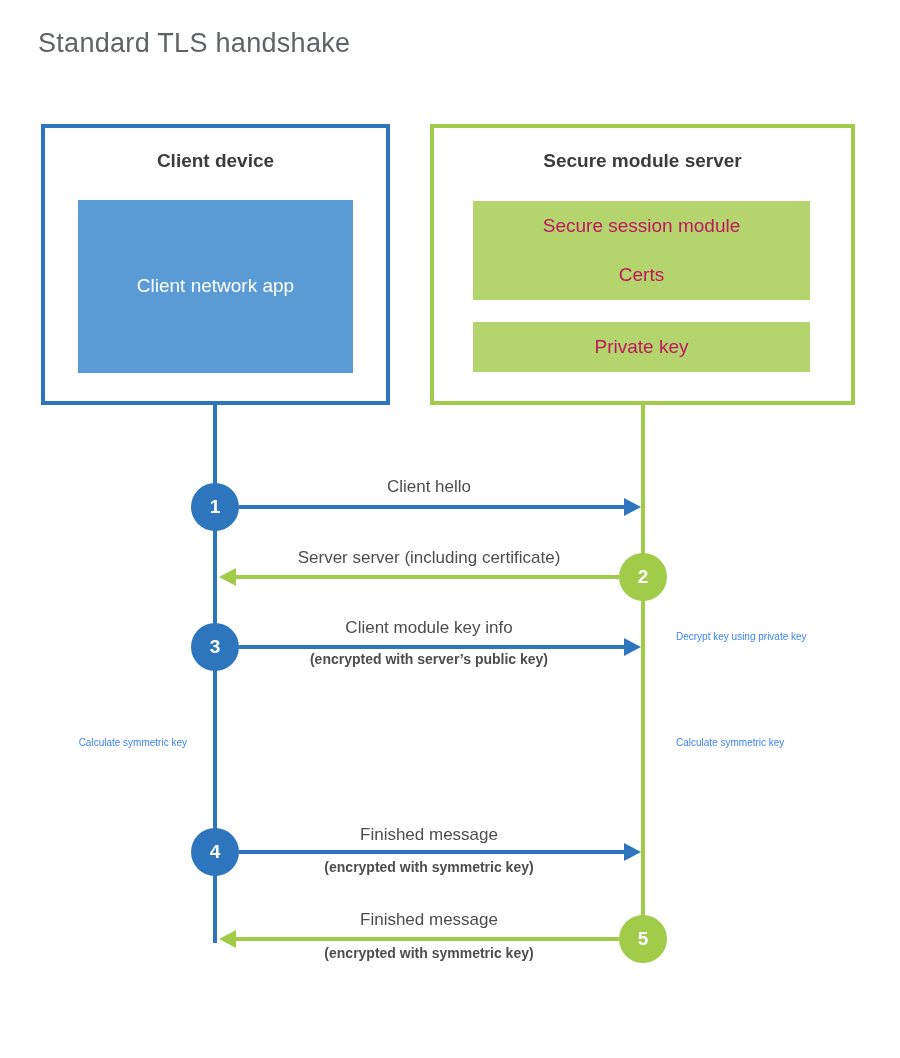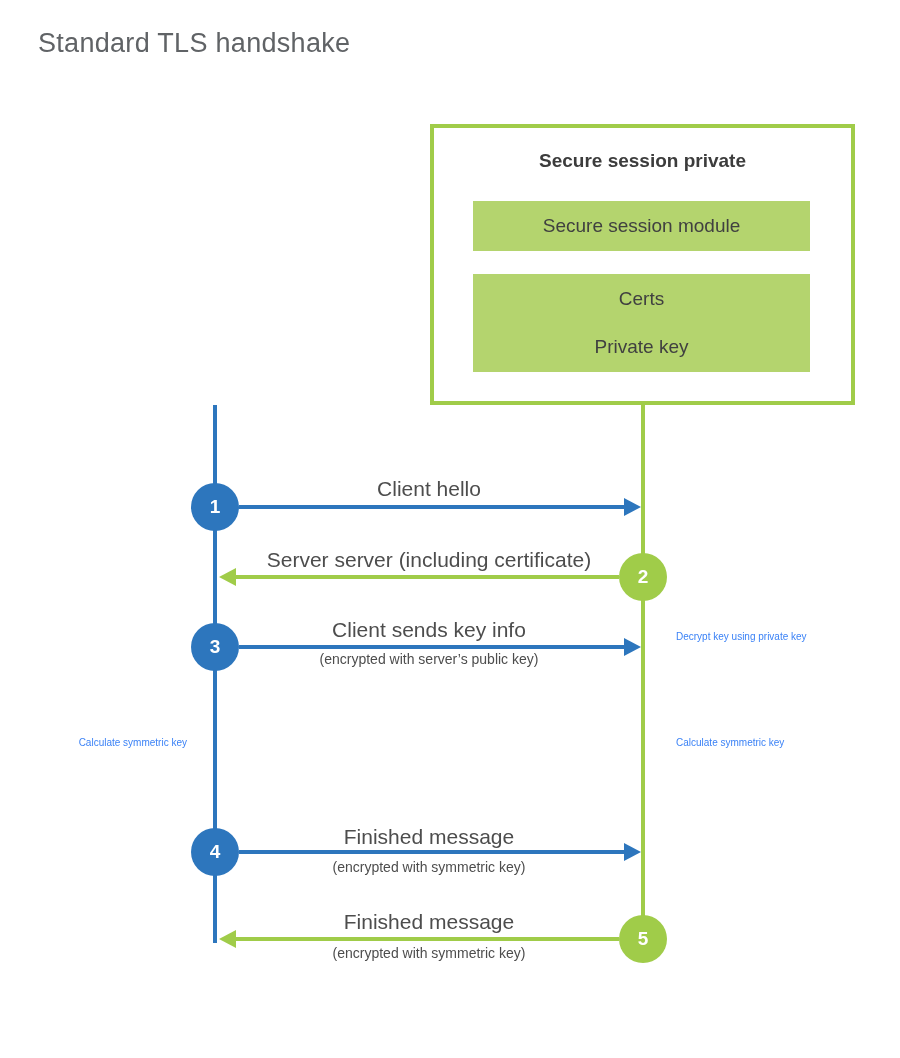--- a/index.html
+++ b/index.html
@@ -53,25 +53,25 @@
     font-size: 19px;
   }
   .client-app span { display: block; width: 175px; text-align: center; line-height: 1.4; }
 
   .server-bar {
     position: absolute;
     left: 39px;
     width: 337px; height: 50px;
     background: var(--green-fill);
     display: flex; align-items: center; justify-content: center;
-    color: #404040;
+    color: #be185d;
     font-size: 19px;
   }
   .bar-0 { top: 73px; }
-  .bar-1 { top: 146px; }
+  .bar-1 { top: 122px; }
   .bar-2 { top: 194px; align-items: center; }
 
   
   .vline { position: absolute; width: 4px; top: 405px; }
   .vline-client { left: 213px; height: 538px; background: var(--blue); }
   .vline-server { left: 641px; height: 534px; background: var(--green); }
 
   
   .step-circle {
     position: absolute;
@@ -109,22 +109,22 @@
     border-right: 17px solid var(--green);
   }
 
   
   .msg-label, .msg-sublabel {
     position: absolute;
     left: 215px; width: 428px;
     text-align: center;
     color: #4d4d4d;
   }
-  .msg-label    { font-size: 21px; }
-  .msg-sublabel { font-size: 14px; }
+  .msg-label    { font-size: 17px; }
+  .msg-sublabel { font-size: 14px; font-weight: bold; }
 
   .lbl-1 { top: 477px; }
   .lbl-2 { top: 548px; }
   .lbl-3 { top: 618px; }
   .sub-3 { top: 651px; }
   .lbl-4 { top: 825px; }
   .sub-4 { top: 859px; }
   .lbl-5 { top: 910px; }
   .sub-5 { top: 945px; }
 
@@ -139,23 +139,29 @@
   .note-calc-client { right: 713px; top: 736px; width: 110px; text-align: right; }
   .note-calc-server { left: 676px; top: 736px; width: 110px; text-align: left; }
 </style>
 </head>
 <body>
 
 <div class="canvas">
 
   <div class="diagram-title">Standard TLS handshake</div>
 
+  <div class="entity-box client-box">
+    <div class="entity-title">Client device</div>
+    <div class="client-app">
+      <span>Client network app</span>
+    </div>
+  </div>
 
   <div class="entity-box server-box">
-    <div class="entity-title">Secure session private</div>
+    <div class="entity-title">Secure module server</div>
     <div class="server-bar bar-0">
       <span>Secure session module</span>
     </div>
     <div class="server-bar bar-1">
       <span>Certs</span>
     </div>
     <div class="server-bar bar-2">
       <span>Private key</span>
     </div>
   </div>
@@ -174,21 +180,21 @@
 
   <div class="msg-label lbl-2">Server server (including certificate)</div>
   <div class="arrow arrow-left arrow-green" style="top:568px">
     <div class="head"></div>
     <div class="shaft"></div>
   </div>
   <div class="step-circle circle-green" style="top:553px">
     <span>2</span>
   </div>
 
-  <div class="msg-label lbl-3">Client sends key info</div>
+  <div class="msg-label lbl-3">Client module key info</div>
   <div class="arrow arrow-right arrow-blue" style="top:638px">
     <div class="shaft"></div>
     <div class="head"></div>
   </div>
   <div class="msg-sublabel sub-3">(encrypted with server’s public key)</div>
   <div class="step-circle circle-blue" style="top:623px">
     <span>3</span>
   </div>
   <div class="side-note note-decrypt">Decrypt key using private key</div>
 

